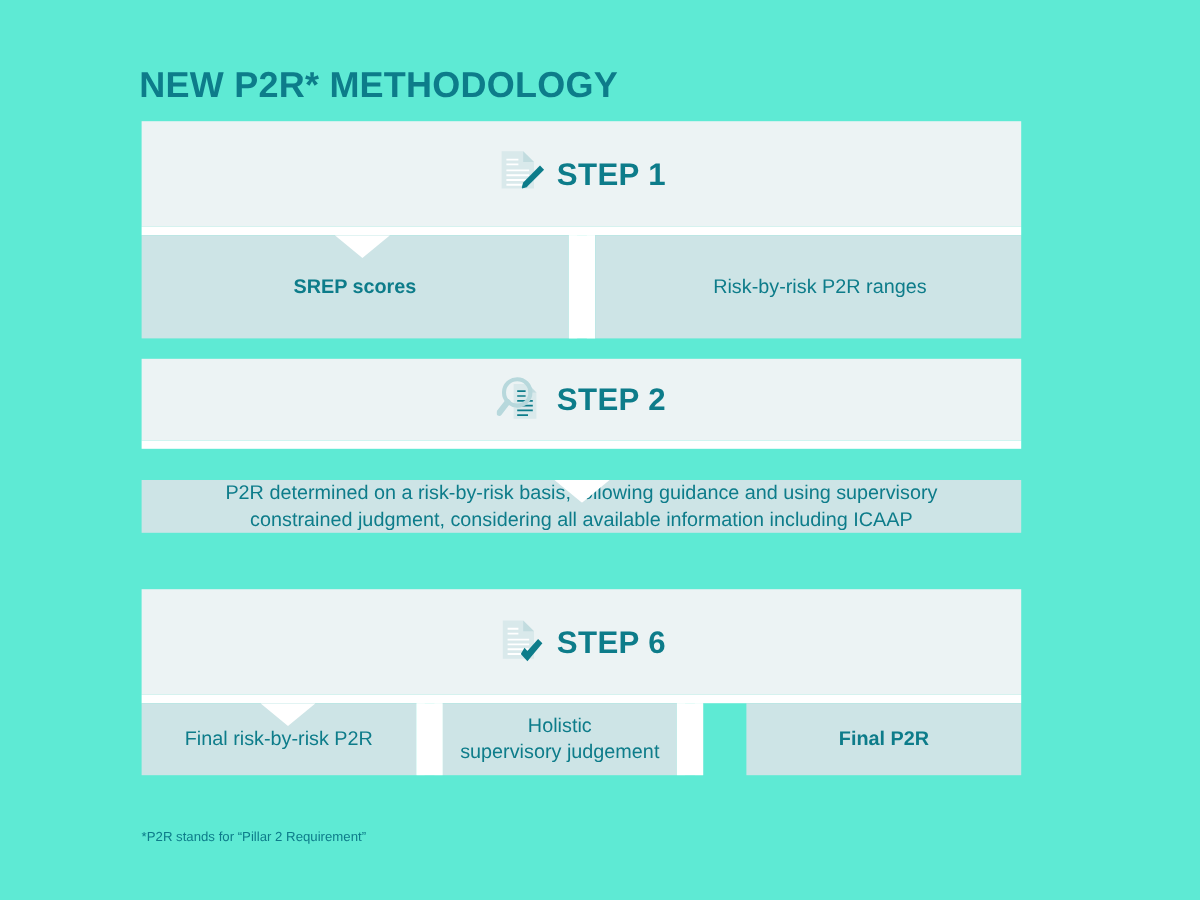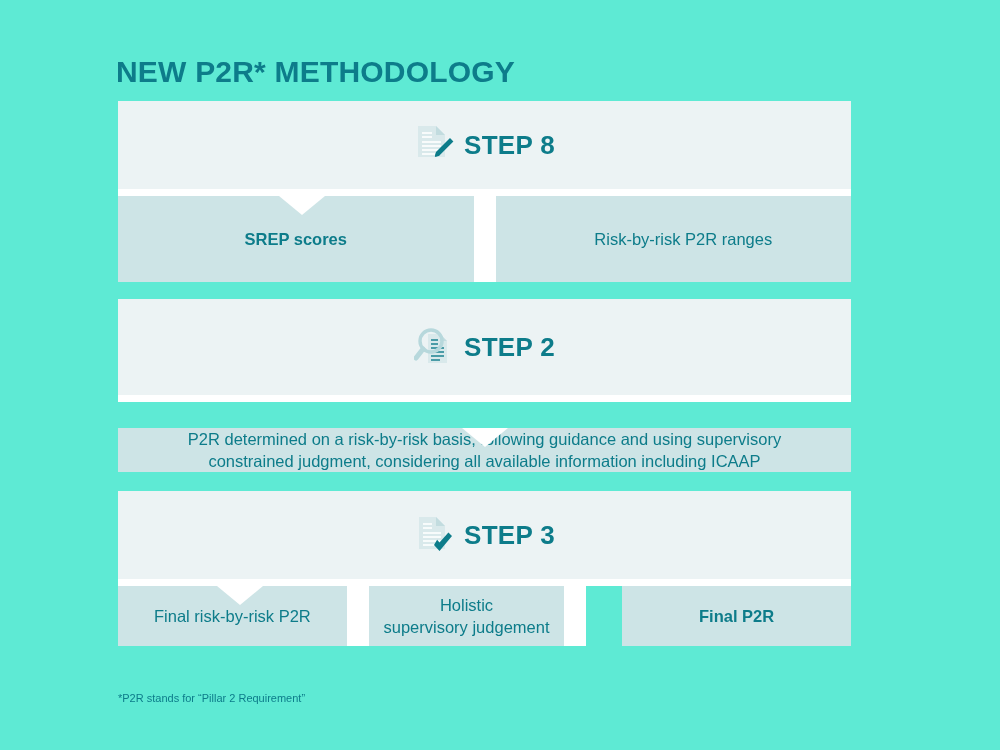--- a/index.html
+++ b/index.html
@@ -152,21 +152,21 @@
               <line x1="8" y1="13" x2="18" y2="13"></line>
               <line x1="8" y1="18" x2="27" y2="18"></line>
               <line x1="8" y1="22" x2="27" y2="22"></line>
               <line x1="8" y1="26" x2="27" y2="26"></line>
               <line x1="8" y1="30" x2="21" y2="30"></line>
             </g>
             <path d="M36 14 l3.4 3.4 -14 14 -4.6 1.2 1.2 -4.6 z" fill="#0d7c8a"></path>
             <path d="M21 33 l1.2 -4.6 3.4 3.4 z" fill="#0d7c8a"></path>
           </svg>
         </span>
-        <span class="step-label">STEP 8</span>
+        <span class="step-label">STEP 1</span>
       </div>
     </div>
 
     <div style="height:7px;background:#ffffff;"></div>
 
     <div class="step-row" style="height:86px;">
       <div class="cell" style="width:355.5px;">
         <span class="notch" style="left:184px;">
           <svg viewBox="0 0 46 19" xmlns="http://www.w3.org/2000/svg">
             <path d="M0 0 h46 L23 19 z" fill="#ffffff"></path>
@@ -183,21 +183,21 @@
       </div>
 
       <div class="cell" style="width:355.5px;padding-left:20px;">
         <span class="cell-text">Risk-by-risk P2R ranges</span>
       </div>
     </div>
   </div>
 
   <div class="step-group" style="top:299px;">
 
-    <div class="step-header" style="height:96px;">
+    <div class="step-header" style="height:68px;">
       <div class="step-header-inner">
         <span class="step-icon">
           <svg viewBox="0 0 40 42" xmlns="http://www.w3.org/2000/svg">
             <path d="M14 8 h12 l7 7 v22 h-19 z" fill="#d9e9eb"></path>
             <path d="M26 8 l7 7 h-7 z" fill="#c2dcdf"></path>
             <g stroke="#0d7c8a" stroke-width="1.4">
               <line x1="17" y1="14" x2="24" y2="14"></line>
               <line x1="17" y1="18" x2="24" y2="18"></line>
               <line x1="17" y1="22" x2="30" y2="22"></line>
               <line x1="17" y1="26" x2="30" y2="26"></line>
@@ -238,21 +238,21 @@
               <line x1="9" y1="10" x2="18" y2="10"></line>
               <line x1="9" y1="14" x2="18" y2="14"></line>
               <line x1="9" y1="19" x2="27" y2="19"></line>
               <line x1="9" y1="23" x2="27" y2="23"></line>
               <line x1="9" y1="27" x2="27" y2="27"></line>
               <line x1="9" y1="31" x2="21" y2="31"></line>
             </g>
             <path d="M20 31 l5.5 6 L38 22 l-3.6 -3.4 -8.9 10 -2.4 -2.8 z" fill="#0d7c8a"></path>
           </svg>
         </span>
-        <span class="step-label">STEP 3</span>
+        <span class="step-label">STEP 6</span>
       </div>
     </div>
 
     <div style="height:7px;background:#ffffff;"></div>
 
     <div class="step-row" style="height:60px;">
       <div class="cell" style="width:241px;">
         <span class="notch" style="left:122px;">
           <svg viewBox="0 0 46 19" xmlns="http://www.w3.org/2000/svg">
             <path d="M0 0 h46 L23 19 z" fill="#ffffff"></path>

